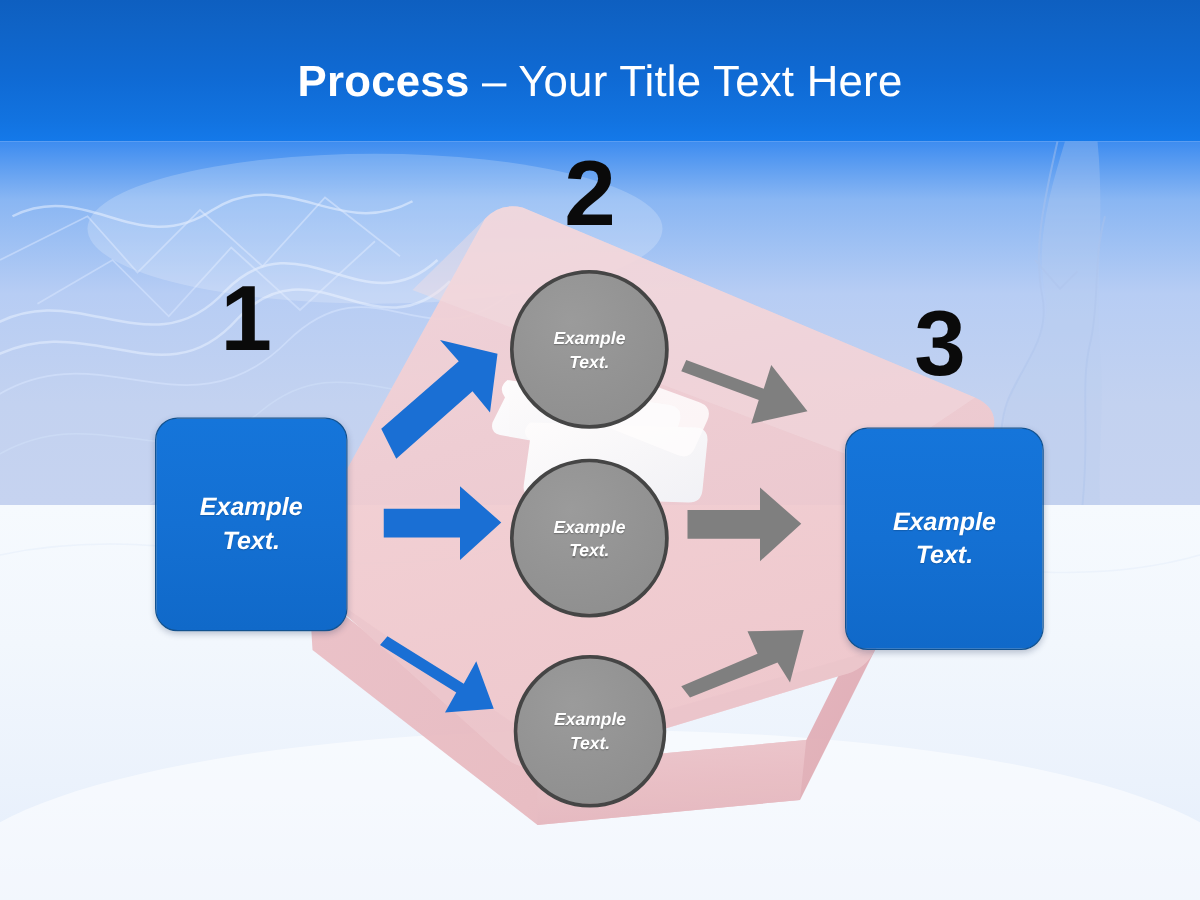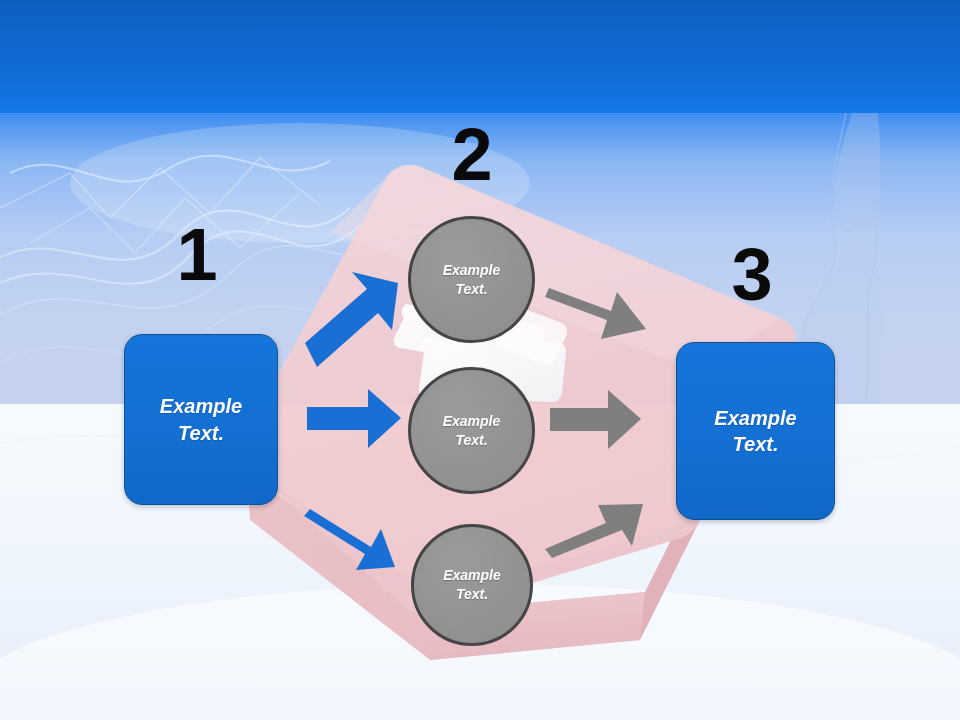--- a/index.html
+++ b/index.html
@@ -250,20 +250,23 @@
       </g>
 
       <g opacity="0.95">
         <path d="M404,318 Q398,310 406,304 L536,324 Q546,326 544,336 L536,362 Q534,372 524,370 L400,348 Q392,346 394,338 Z" fill="url(#whiteSheet)"></path>
         <path d="M424,352 Q416,346 424,338 L556,342 Q566,342 566,352 L562,392 Q561,402 551,402 L427,398 Q418,397 419,388 Z" fill="url(#whiteSheet)"></path>
         <path d="M452,296 Q446,288 456,284 L560,322 Q570,326 566,336 L556,358 Q552,368 542,364 L446,326 Q438,322 442,313 Z" fill="#ffffff" opacity="0.85"></path>
       </g>
     </svg>
   </div>
 
+  <div id="title">
+    <span class="t-bold">Process</span><span class="t-reg"> – </span><span class="t-reg">Your Title Text Here</span>
+  </div>
 
   <div class="bignum" id="num-1">1</div>
   <div class="bignum" id="num-2">2</div>
   <div class="bignum" id="num-3">3</div>
 
   <svg id="arrow-layer" viewBox="0 0 960 720">
 
     <g>
       <path d="M305,343 L367,289 L352,272 L398,283 L392,330 L378,313 L317,367 Z" fill="#1a6fd4"></path>
     </g>

